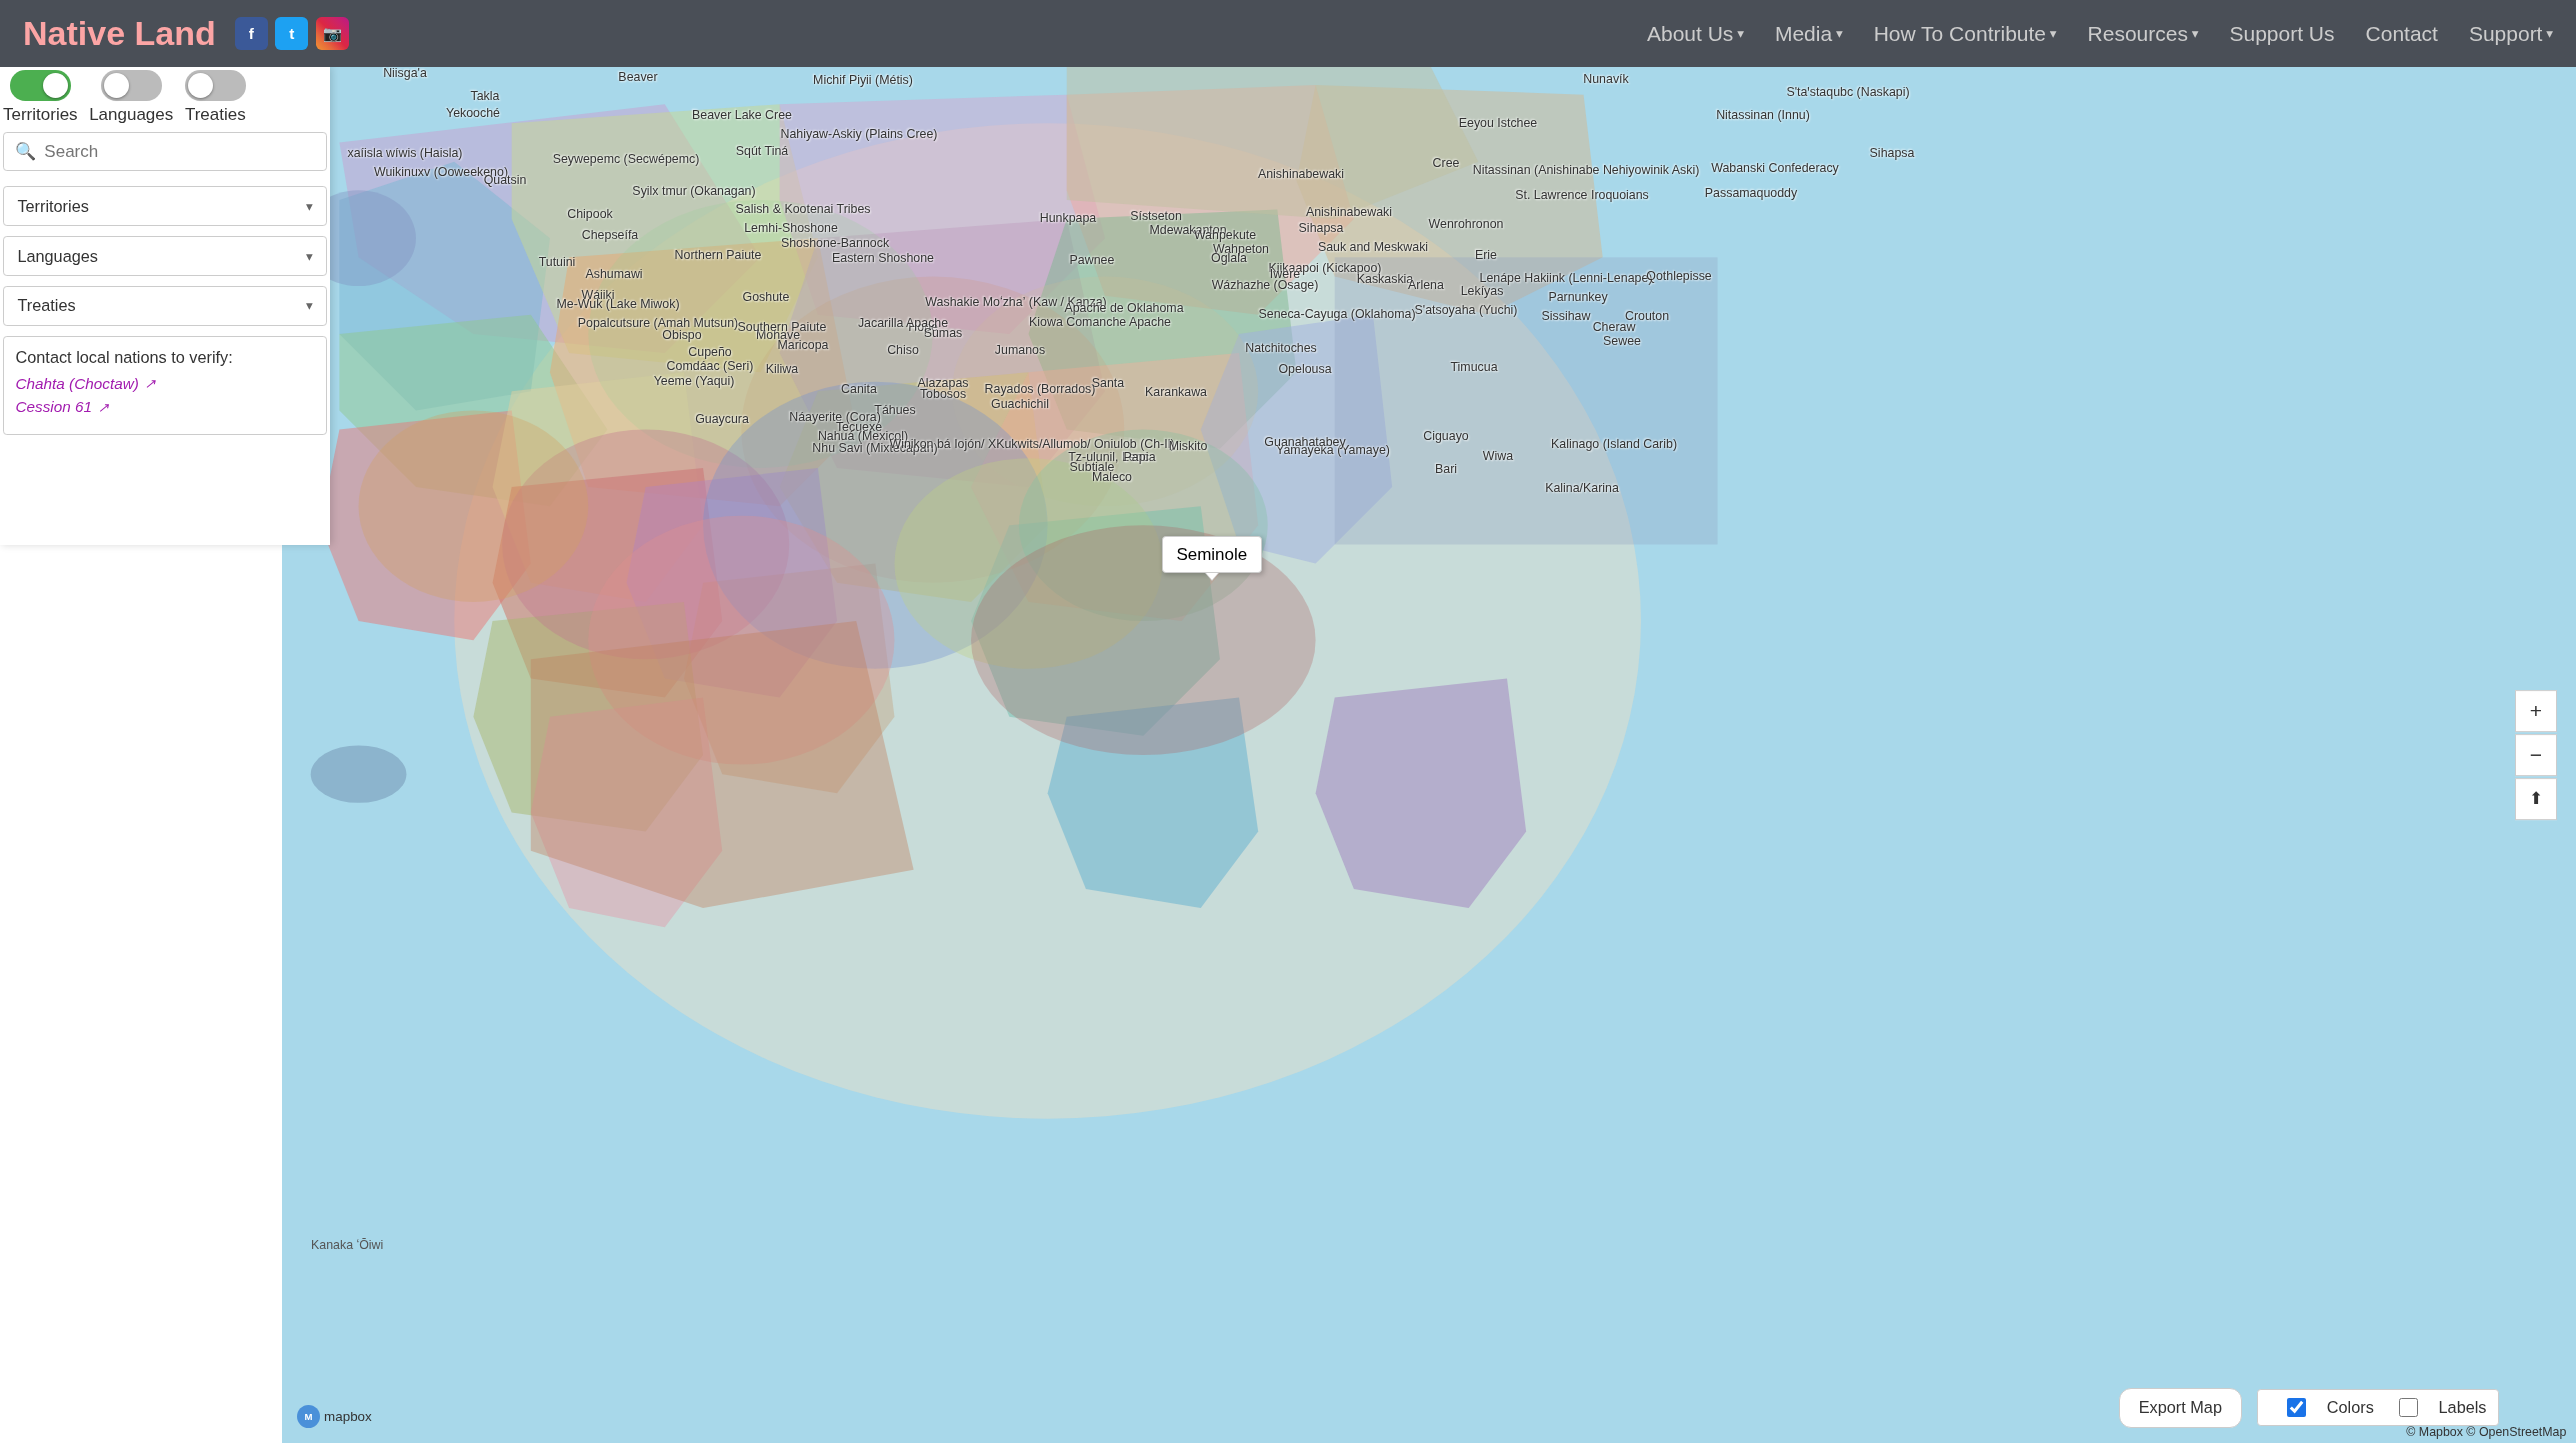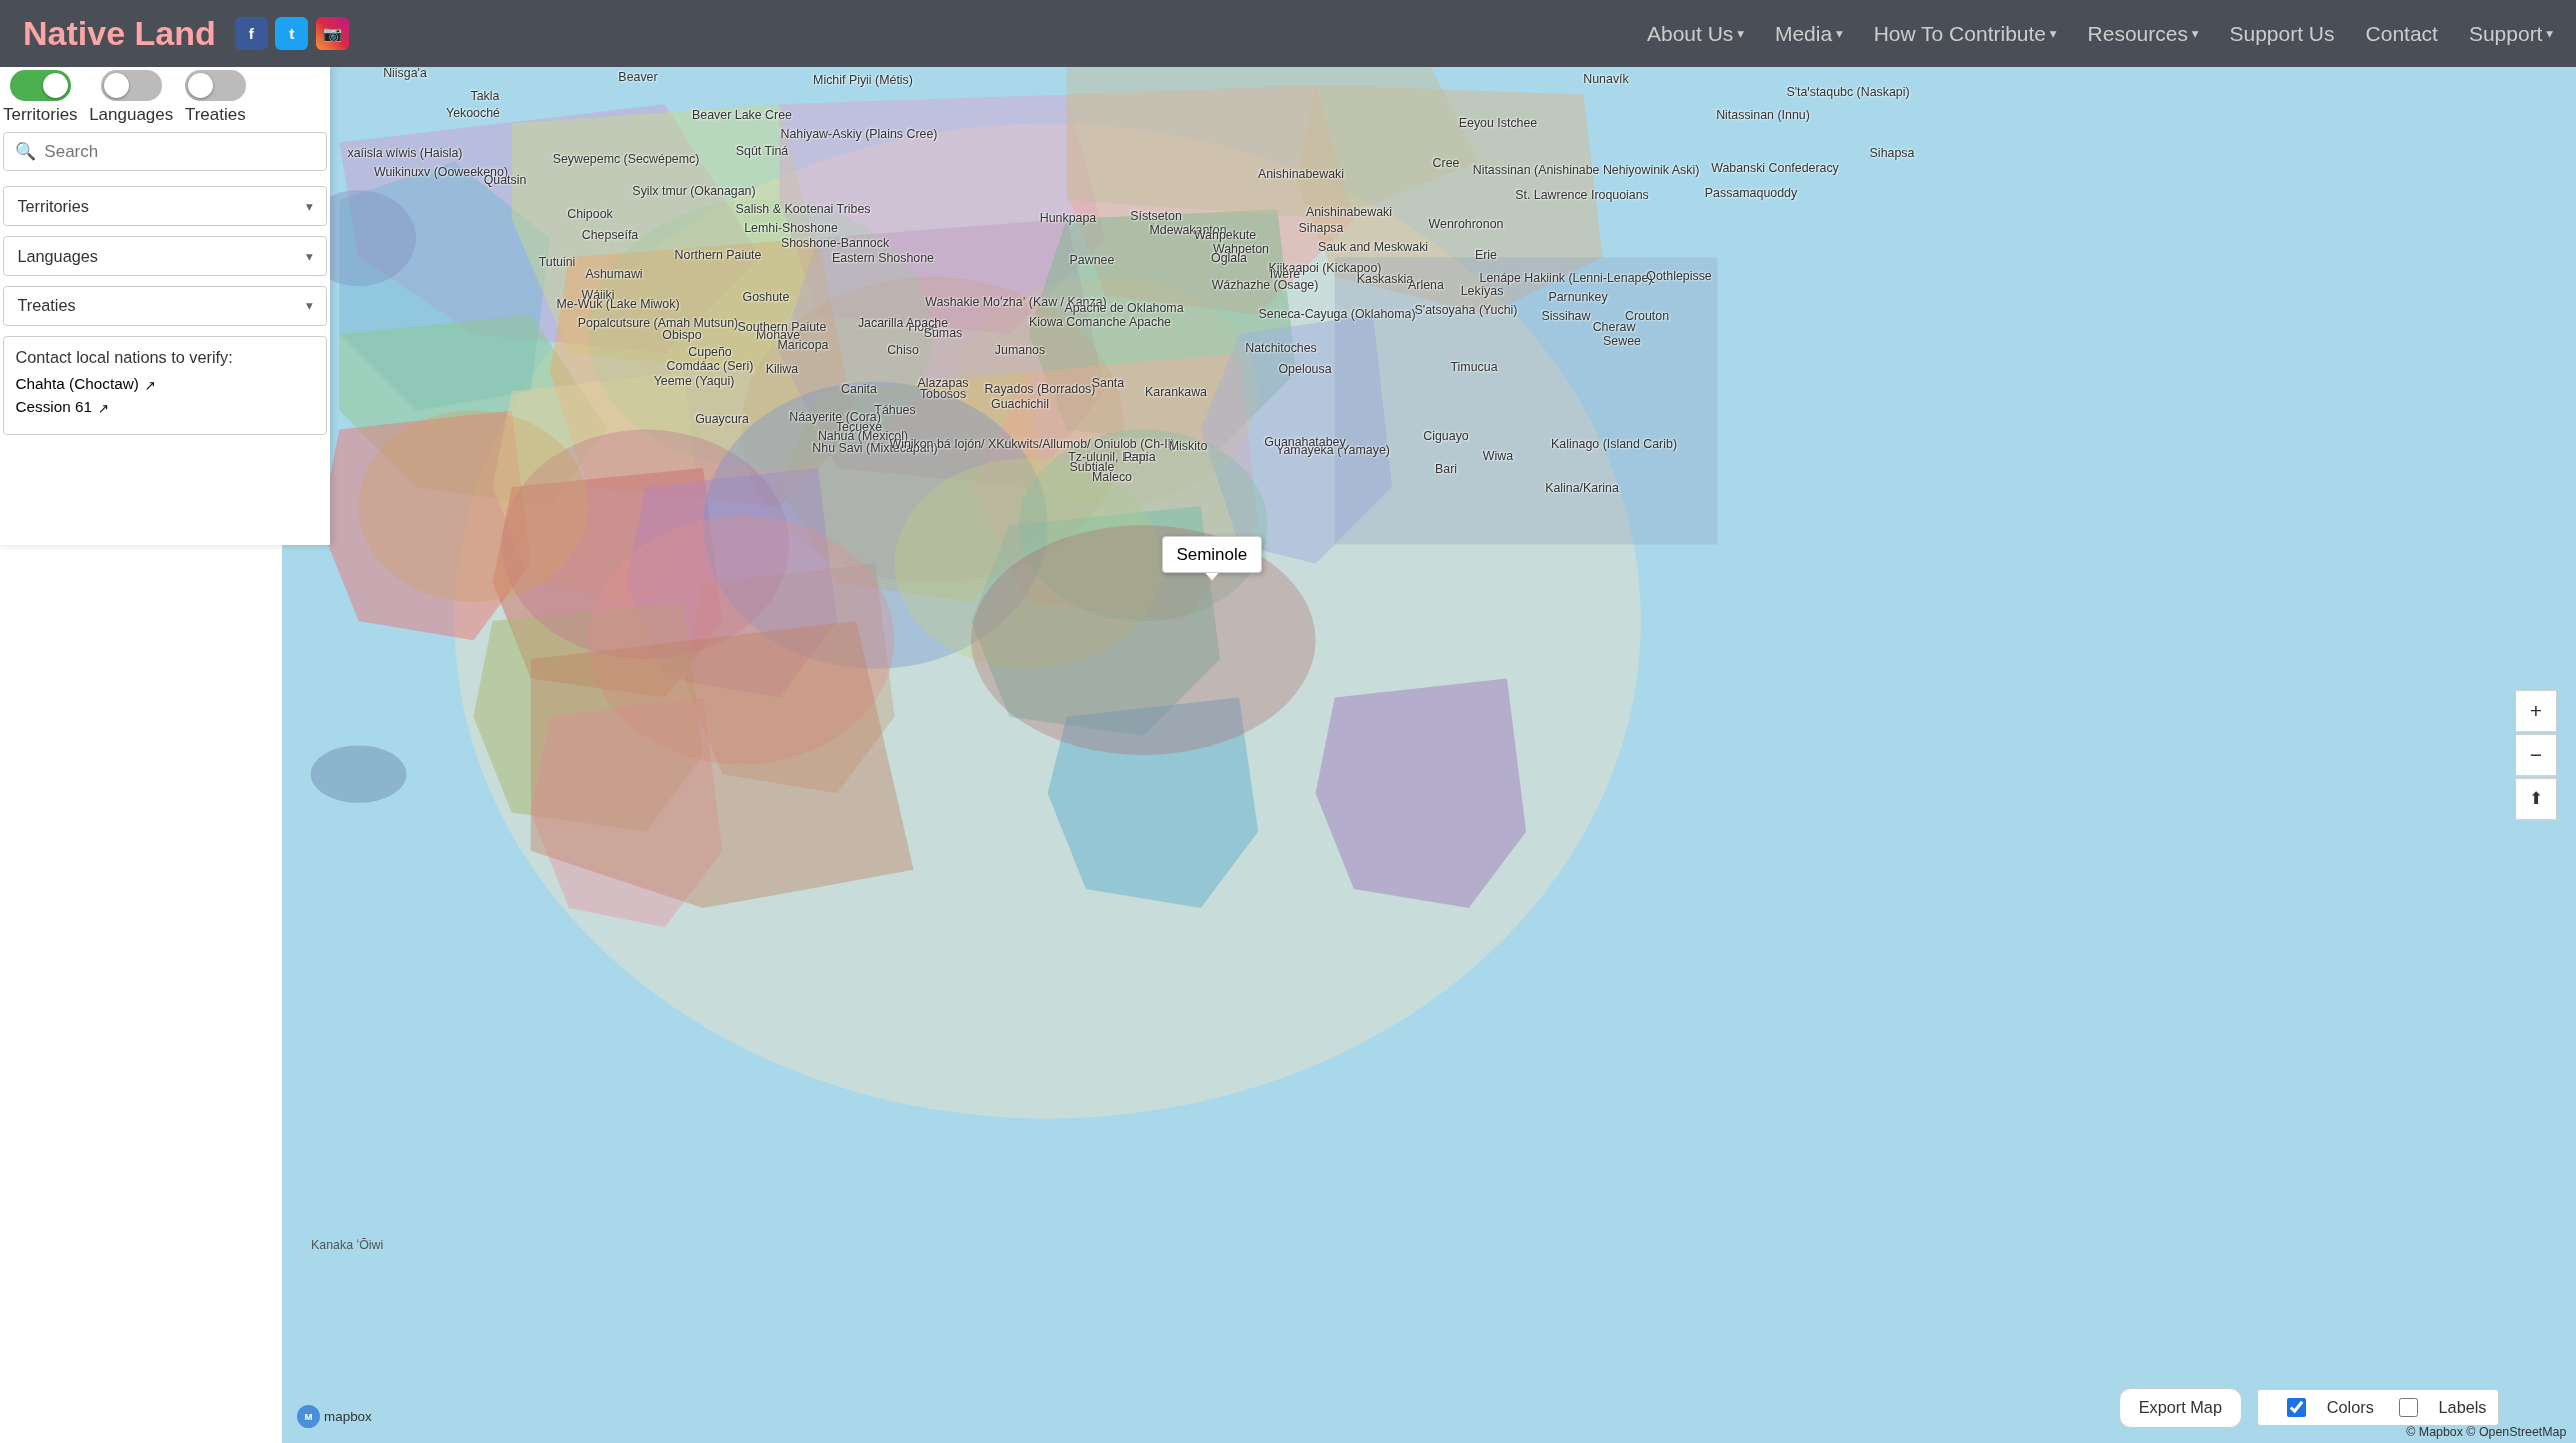--- a/index.html
+++ b/index.html
@@ -169,27 +169,28 @@
       padding: 11.5px;
       margin-top: 7.7px;
     }
     .contact-title {
       font-size: 16.3px;
       color: #333;
       margin-bottom: 7.7px;
     }
     .contact-link {
       display: flex;
-      align-items: flex-end;
+      align-items: center;
       gap: 5.7px;
-      color: #000000;
+      color: #a21caf;
       font-size: 15.3px;
       margin-bottom: 5.7px;
       cursor: pointer;
       text-decoration: none;
+      font-style: italic;
     }
     .contact-link .ext-icon { font-size: 13.4px; }
 
     
     .map-area {
       position: absolute;
       top: 67px;
       left: 282px;
       right: 0;
       bottom: 0;

